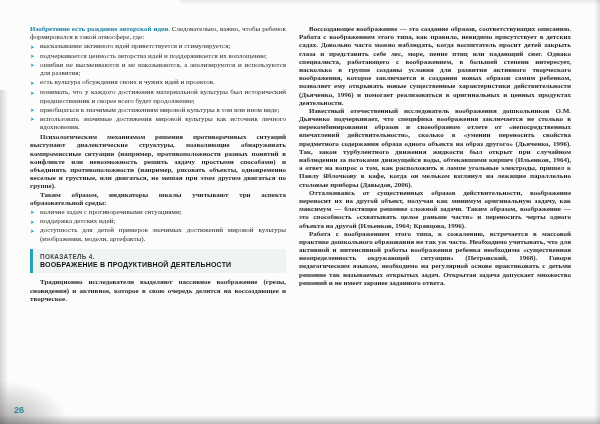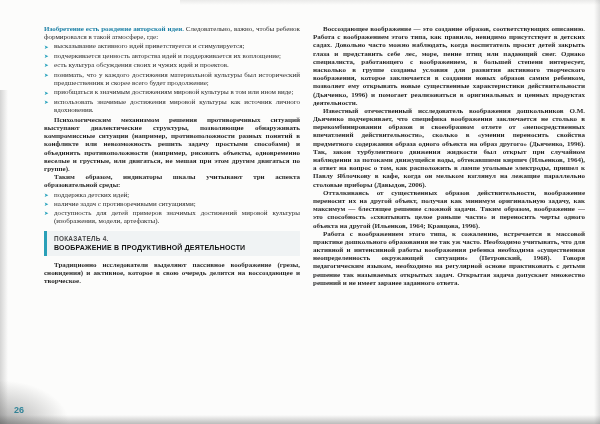--- a/index.html
+++ b/index.html
@@ -11,21 +11,21 @@
   .page {
     position: relative;
     width: 600px;
     height: 424px;
     background: #fcfcfb;
     overflow: hidden;
   }
   .columns {
     position: absolute;
     top: 25px;
-    left: 44px;
+    left: 30px;
     display: flex;
     gap: 13px;
     height: 386px;
     overflow: hidden;
   }
   .col {
     text-align: justify;
     color: #2b2b2b;
     font-size: 7px;
     line-height: 1.17;
@@ -119,37 +119,38 @@
 
   <div class="columns">
 
     <div class="col col-left">
 
       <p class="para"><span class="lead">Изобретение есть рождение авторской идеи.</span><span> Следовательно, важно, чтобы ребенок формировался в такой атмосфере, где:</span></p>
 
       <ul class="arrows">
         <li><span class="arrow">➤</span><span>высказывание активного идей приветствуется и стимулируется;</span></li>
         <li><span class="arrow">➤</span><span>подчеркивается ценность авторства идей и поддерживается их воплощение;</span></li>
+        <li><span class="arrow">➤</span><span>ошибки не высмеиваются и не наказываются, а анализируются и используются для развития;</span></li>
         <li><span class="arrow">➤</span><span>есть культура обсуждения своих и чужих идей и проектов.</span></li>
       </ul>
 
 
       <ul class="arrows">
         <li><span class="arrow">➤</span><span>понимать, что у каждого достижения материальной культуры был исторический предшественник и скорее всего будет продолжение;</span></li>
         <li><span class="arrow">➤</span><span>приобщаться к значимым достижениям мировой культуры в том или ином виде;</span></li>
         <li><span class="arrow">➤</span><span>использовать значимые достижения мировой культуры как источник личного вдохновения.</span></li>
       </ul>
 
       <p class="para indent">Психологическим механизмом решения противоречивых ситуаций выступают диалектические структуры, позволяющие обнаруживать компромиссные ситуации (например, противоположности разных понятий в конфликте или невозможность решить задачу простыми способами) и объединять противоположности (например, рисовать объекты, одновременно веселые и грустные, или двигаться, не мешая при этом другим двигаться по группе).</p>
 
       <p class="para indent">Таким образом, индикаторы шкалы учитывают три аспекта образовательной среды:</p>
 
       <ul class="arrows">
+        <li><span class="arrow">➤</span><span>наличие задач с противоречивыми ситуациями;</span></li>
         <li><span class="arrow">➤</span><span>поддержка детских идей;</span></li>
-        <li><span class="arrow">➤</span><span>наличие задач с противоречивыми ситуациями;</span></li>
         <li><span class="arrow">➤</span><span>доступность для детей примеров значимых достижений мировой культуры (изображения, модели, артефакты).</span></li>
       </ul>
 
       <div class="indicator-box">
         <div class="indicator-kicker">ПОКАЗАТЕЛЬ 4.</div>
         <div class="indicator-title">ВООБРАЖЕНИЕ В ПРОДУКТИВНОЙ ДЕЯТЕЛЬНОСТИ</div>
       </div>
 
       <p class="para indent">Традиционно исследователи выделяют пассивное воображение (грезы, сновидения) и активное, которое в свою очередь делится на воссоздающее и творческое.</p>
 

